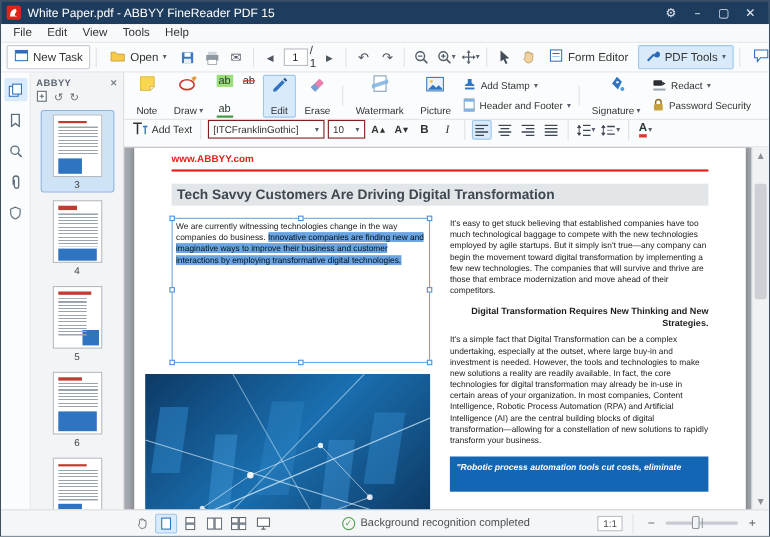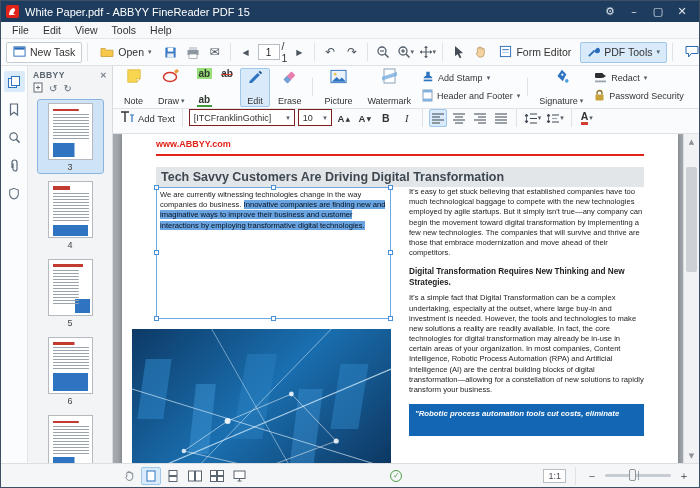--- a/index.html
+++ b/index.html
@@ -50,21 +50,21 @@
   .thumb-wrap:nth-child(5) .thumb{background-size:60% 2px,84% 28px,50% 12px;background-position:4px 5px,4px 10px,4px 41px;}
   .thumb-num{font-size:9px;color:#444;margin-top:2px;}
 
   .right-col{flex:1 1 auto;display:flex;flex-direction:column;min-width:0;min-height:0;}
 
   
   .toolbar2{flex:0 0 43px;background:#fbfcfd;border-bottom:1px solid #e0e2e5;display:flex;align-items:center;padding:0 4px;gap:1px;overflow:hidden;}
   .tool{display:flex;flex-direction:column;align-items:center;justify-content:center;gap:10px;padding:2px 6px;font-size:9px;color:#333;border:1px solid transparent;border-radius:2px;height:39px;white-space:nowrap;}
   .tool.active{background:#d9eafb;border-color:#9ec7ea;}
   .tool .cap{display:flex;align-items:center;gap:2px;}
-  .ab-grid{display:grid;grid-template-columns:auto auto;gap:15px 7px;padding:2px 4px;font-size:10px;font-weight:bold;color:#2d3a2d;align-content:center;text-align:center;}
+  .ab-grid{display:grid;grid-template-columns:auto auto;gap:15px 7px;padding:2px 4px;font-size:10px;font-weight:normal;color:#2d3a2d;align-content:center;text-align:center;}
   .ab-hl{background:#9ade7a;padding:0 2px;}
   .ab-st{text-decoration:line-through;text-decoration-color:#d23c31;padding:0 2px;color:#333;}
   .ab-ul{border-bottom:2px solid #3f9a3f;padding:0 2px;width:max-content;}
   .stack{display:flex;flex-direction:column;justify-content:center;gap:4px;font-size:9px;color:#333;padding:0 3px;}
   .stack .row{display:flex;align-items:center;gap:4px;white-space:nowrap;}
 
   
   .formatbar{flex:0 0 25px;background:#fafbfc;border-bottom:1px solid #dfe2e5;display:flex;gap:3px;padding:0 6px;font-size:10px;color:#333;}
   .combo{display:flex;align-items:center;justify-content:space-between;border:1px solid #7f1d1d;background:#fff;height:17px;padding:0 4px;font-size:9px;gap:3px;white-space:nowrap;}
   .combo.font{width:106px;}
@@ -76,33 +76,33 @@
   .sizeadj{font-size:9.5px;font-weight:bold;}
   .sizeadj sup{font-size:6px;font-family:"DejaVu Sans",sans-serif;}
   .color-a{font-weight:bold;border-bottom:3px solid #d23c31;line-height:1;padding-bottom:1px;}
 
   
   .doc-wrap{flex:1 1 auto;display:flex;min-height:0;}
   .doc-area{flex:1 1 auto;background:#a4a9af;position:relative;overflow:hidden;}
   .page{position:absolute;left:9px;right:5px;top:0;height:620px;background:#fff;box-shadow:0 0 6px rgba(0,0,0,.35);padding:2px 34px 0;}
   .doc-url{color:#e2231a;font-weight:bold;font-size:9px;margin-top:3px;}
   .red-rule{border-top:2px solid #e2231a;margin:5px 0 11px;}
-  .doc-heading{font-size:12.5px;font-weight:bold;color:#3f4850;background:#e3e6e9;padding:3px 5px;}
+  .doc-heading{font-size:12.5px;font-weight:bold;color:#3f4850;background:#e3e6e9;padding:3px 5px;margin-bottom:11px;}
   .cols{display:flex;gap:18px;}
   .col{flex:1 1 0;min-width:0;}
   .doc-p{font-size:7.6px;line-height:1.34;color:#1c1c1c;}
   .textbox{position:relative;border:1px solid #6fa8dc;min-height:132px;padding:2px 3px;}
   .hnd{position:absolute;width:5px;height:5px;background:#fff;border:1px solid #4a90d9;}
   .h-tl{left:-3px;top:-3px}.h-tm{left:calc(50% - 3px);top:-3px}.h-tr{right:-3px;top:-3px}
   .h-ml{left:-3px;top:calc(50% - 3px)}.h-mr{right:-3px;top:calc(50% - 3px)}
   .h-bl{left:-3px;bottom:-3px}.h-bm{left:calc(50% - 3px);bottom:-3px}.h-br{right:-3px;bottom:-3px}
   .sel{background:#6aa5e2;color:#06101c;}
   .city{margin:10px 0 0 -24px;width:calc(100% + 24px);height:175px;background:linear-gradient(135deg,#0d3a66 0%,#1a6fb0 45%,#0a2c52 100%);position:relative;}
   .city svg{position:absolute;inset:0;width:100%;height:100%;}
-  .doc-sub{font-size:8.2px;font-weight:bold;color:#1c1c1c;margin:8px 0 5px;line-height:1.35;}
+  .doc-sub{font-size:8.2px;font-weight:bold;color:#1c1c1c;margin:8px 0 5px;line-height:1.35;text-align:right;}
   .quote-bar{background:#1266b3;color:#fff;font-size:7.8px;font-weight:bold;font-style:italic;padding:5px 6px 18px;margin-top:9px;}
 
   .v-scrollbar{flex:0 0 16px;background:#f1f2f3;border-left:1px solid #d9dbde;display:flex;flex-direction:column;align-items:center;}
   .sc-arrow{height:15px;display:flex;align-items:center;justify-content:center;font-size:7px;color:#8a9098;width:100%;font-family:"DejaVu Sans",sans-serif;}
   .sc-track{flex:1;width:100%;position:relative;}
   .sc-thumb{position:absolute;top:18px;left:2px;right:2px;height:105px;background:#cdd0d4;border-radius:2px;}
 
   
   .statusbar{flex:0 0 24px;background:#f5f6f7;border-top:1px solid #dcdee1;display:flex;align-items:center;font-size:10px;color:#4a4f55;padding:0 8px 0 118px;gap:4px;}
   .sb-view{display:flex;align-items:center;gap:2px;}
@@ -366,36 +366,36 @@
                   <rect x="3" y="7" width="12" height="6" rx="1" fill="#e87fae"></rect>
                   <rect x="3" y="7" width="5" height="6" fill="#6fa3d8"></rect>
                 </g>
               </svg></span>
           <span class="cap">
               <span>Erase</span>
             </span>
         </div>
         <div class="sep"></div>
         <div class="tool">
+          <span><svg width="15" height="16" viewBox="0 0 15 16">
+                <rect x="2" y="1" width="11" height="14" fill="#fff" stroke="#8aa2ba"></rect>
+                <rect x="-1" y="6.5" width="17" height="3.5" fill="#7fb2e0" opacity=".85" transform="rotate(-18 7.5 8)"></rect>
+              </svg></span>
+          <span class="cap">
+              <span>Watermark</span>
+            </span>
+        </div>
+        <div class="tool">
           <span><svg width="17" height="15" viewBox="0 0 18 15">
                 <rect x="1" y="1" width="16" height="13" fill="#eaf2fb" stroke="#2f74c0"></rect>
                 <circle cx="5.5" cy="5" r="1.4" fill="#f3c24b"></circle>
                 <path d="M2 13l5-5 3 3 2.5-2.5L16 12v1z" fill="#2f74c0"></path>
               </svg></span>
           <span class="cap">
               <span>Picture</span>
-            </span>
-        </div>
-        <div class="tool">
-          <span><svg width="15" height="16" viewBox="0 0 15 16">
-                <rect x="2" y="1" width="11" height="14" fill="#fff" stroke="#8aa2ba"></rect>
-                <rect x="-1" y="6.5" width="17" height="3.5" fill="#7fb2e0" opacity=".85" transform="rotate(-18 7.5 8)"></rect>
-              </svg></span>
-          <span class="cap">
-              <span>Watermark</span>
             </span>
         </div>
         <div class="stack">
           <div class="row">
             <span><svg width="12" height="12" viewBox="0 0 14 14">
                   <path d="M5 1h4v4c0 1.2 3 1 3 3.5H2C2 6 5 6.2 5 5z" fill="#2f74c0"></path>
                   <rect x="2" y="10" width="10" height="2" fill="#2f74c0"></rect>
                 </svg></span>
             <span>Add Stamp</span>
             <span class="caret">▾</span>
@@ -607,20 +607,21 @@
         </div>
       <div class="vbtn">
           <svg width="13" height="12" viewBox="0 0 13 12">
             <rect x="1" y="1" width="11" height="7.5" fill="#fff" stroke="#5a6570"></rect>
             <path d="M4.5 11h4M6.5 8.5V11" stroke="#5a6570"></path>
           </svg>
         </div>
     </div>
     <div class="sb-msg">
       <span class="okmark">✓</span>
+      <span>Background recognition completed</span>
     </div>
     <div class="sb-right">
       <span class="zoom-box">1:1</span>
       <div class="sep"></div>
       <span class="pm">−</span>
       <div class="slider">
         <div class="tick"></div>
         <div class="sthumb"></div>
       </div>
       <span class="pm">+</span>

